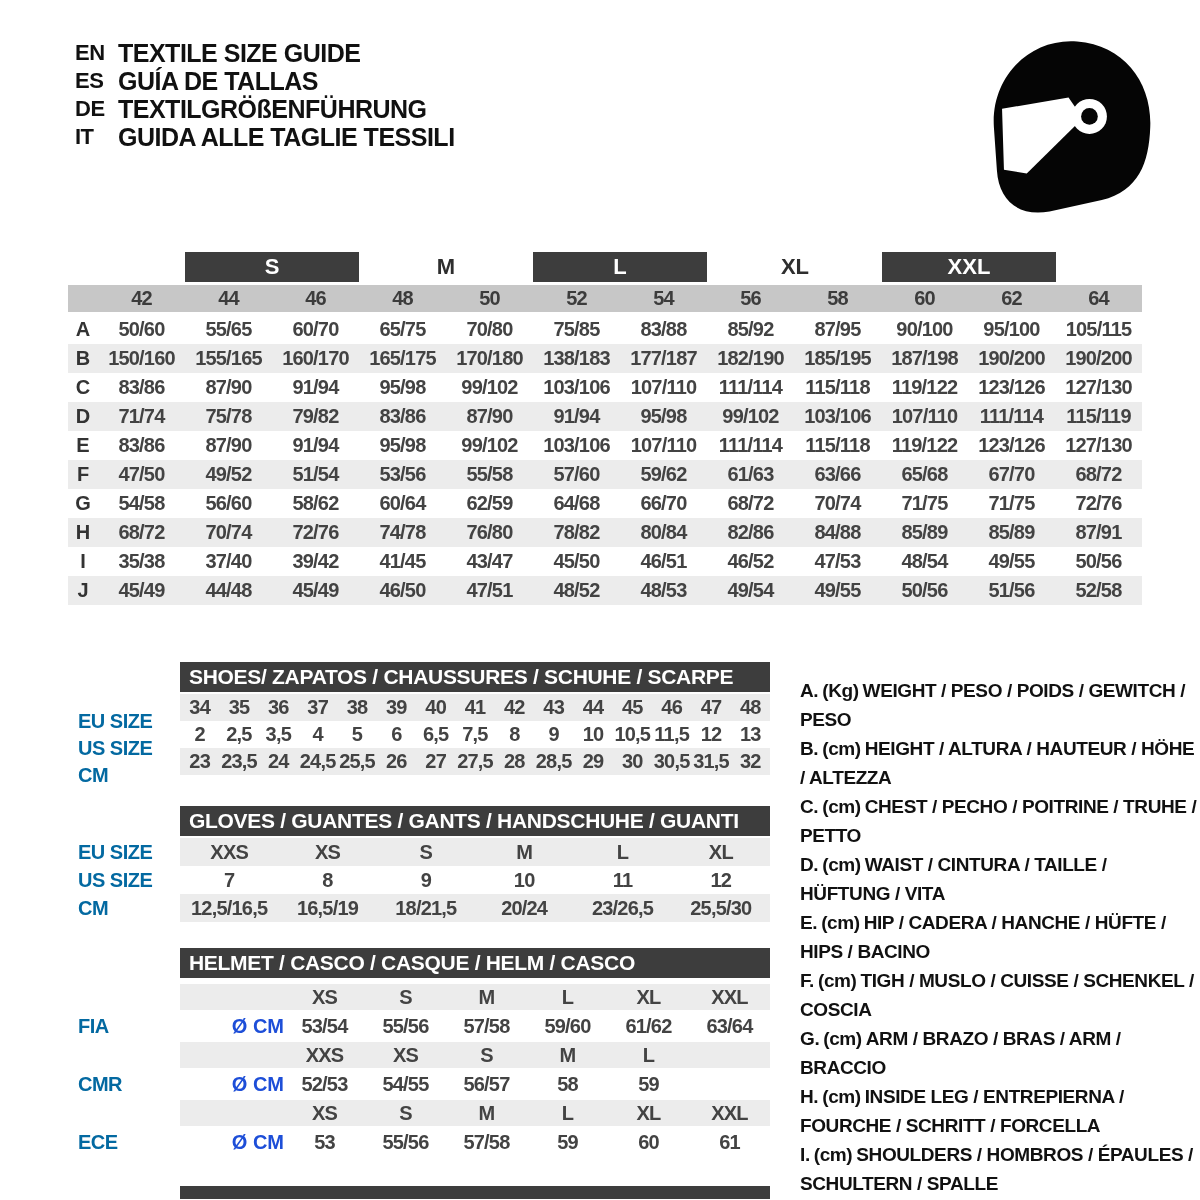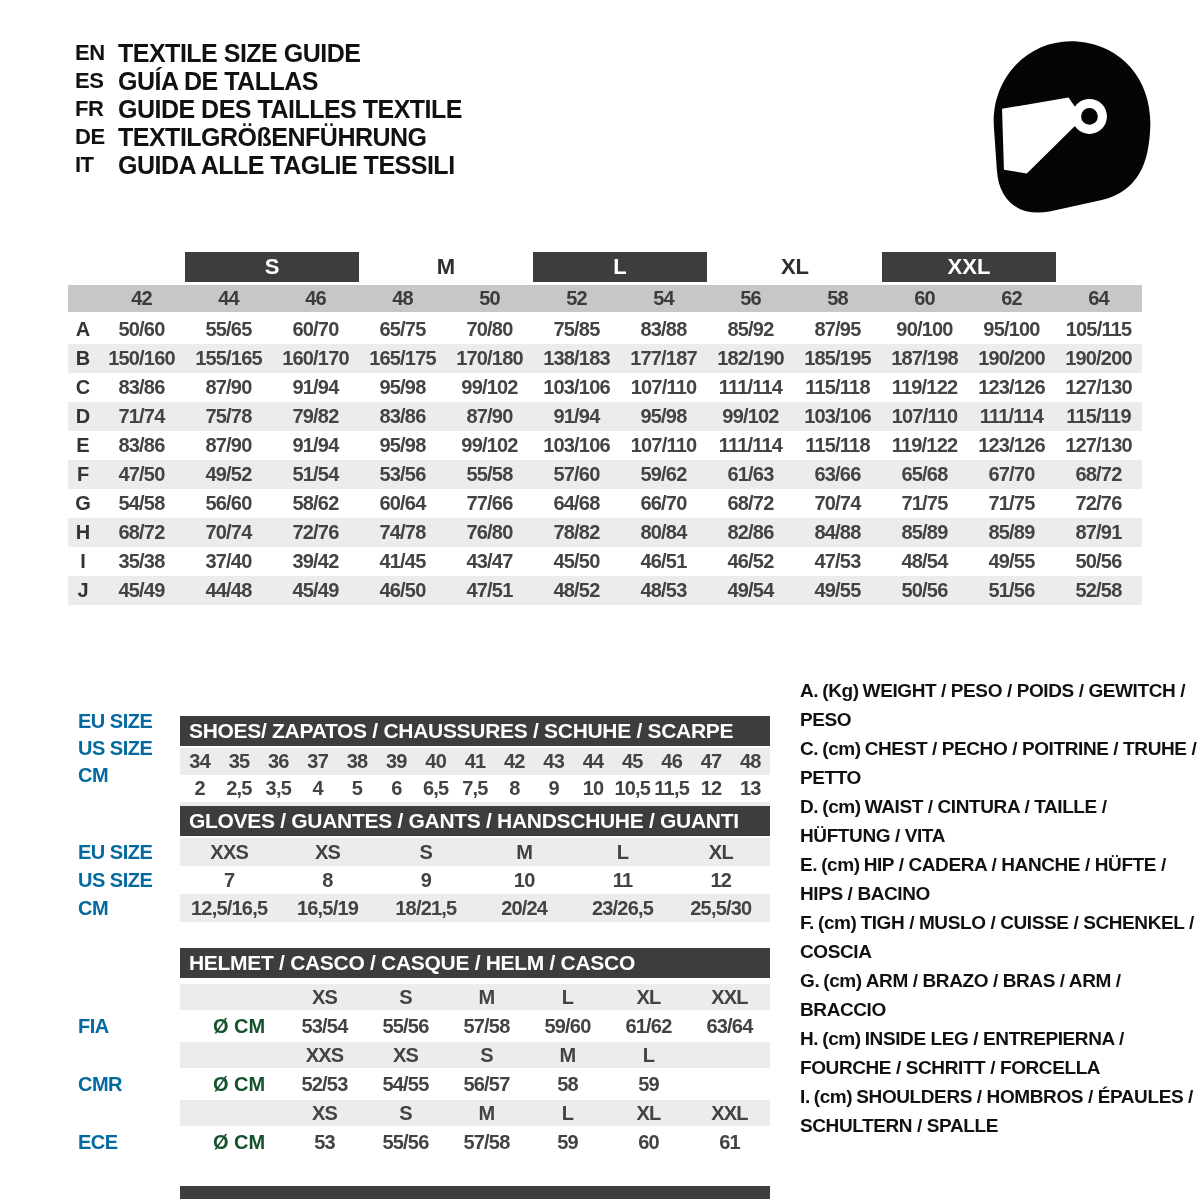--- a/index.html
+++ b/index.html
@@ -35,21 +35,21 @@
   .g6{grid-template-columns:repeat(6,1fr);}
   .srow{height:27px;line-height:27px;}
   .grow{height:28px;line-height:28px;}
   .srow.stripe,.grow.stripe{background:#ececec;}
   .scell{text-align:center;font-size:20px;font-weight:700;color:#434343;letter-spacing:-0.8px;white-space:nowrap;}
   .mt2{margin-top:2px;} .mt6{margin-top:6px;}
   
   .hrow{display:flex;}
   .hsizes{height:26px;line-height:26px;background:#ececec;}
   .hvals{height:32px;line-height:32px;}
-  .hfirst{width:90px;text-align:center;padding-left:14px;font-size:20px;font-weight:700;color:#14532d;}
+  .hfirst{width:90px;text-align:right;padding-left:14px;font-size:20px;font-weight:700;color:#1d4ed8;}
   .hcells{flex:1;display:grid;grid-template-columns:repeat(6,1fr);}
   
   .left-label{position:absolute;left:78px;font-size:20px;font-weight:700;color:#0369a1;letter-spacing:-0.5px;white-space:nowrap;}
   
   #legend{position:absolute;left:800px;top:676px;width:400px;}
   .legend-item{font-size:19px;font-weight:700;line-height:29px;color:#111;letter-spacing:-0.4px;}
   .legend-item span{margin-right:4px;}
   
   #footer-bar{position:absolute;left:180px;top:1186px;width:590px;height:13px;background:#3d3d3d;}
 </style>
@@ -59,24 +59,20 @@
 <div id="page">
 
   <div id="langs">
     <div class="lang-row">
       <span class="lang-code">EN</span>
       <span class="lang-title">TEXTILE SIZE GUIDE</span>
     </div>
     <div class="lang-row">
       <span class="lang-code">ES</span>
       <span class="lang-title">GUÍA DE TALLAS</span>
-    </div>
-    <div class="lang-row">
-      <span class="lang-code">FR</span>
-      <span class="lang-title">GUIDE DES TAILLES TEXTILE</span>
     </div>
     <div class="lang-row">
       <span class="lang-code">DE</span>
       <span class="lang-title">TEXTILGRÖßENFÜHRUNG</span>
     </div>
     <div class="lang-row">
       <span class="lang-code">IT</span>
       <span class="lang-title">GUIDA ALLE TAGLIE TESSILI</span>
     </div>
   </div>
@@ -219,21 +215,21 @@
           <span class="cell">68/72</span>
         </div>
     </div>
     <div class="trow">
       <span class="rletter">G</span>
       <div class="cells">
           <span class="cell">54/58</span>
           <span class="cell">56/60</span>
           <span class="cell">58/62</span>
           <span class="cell">60/64</span>
-          <span class="cell">77/66</span>
+          <span class="cell">62/59</span>
           <span class="cell">64/68</span>
           <span class="cell">66/70</span>
           <span class="cell">68/72</span>
           <span class="cell">70/74</span>
           <span class="cell">71/75</span>
           <span class="cell">71/75</span>
           <span class="cell">72/76</span>
         </div>
     </div>
     <div class="trow stripe">
@@ -282,21 +278,21 @@
           <span class="cell">48/53</span>
           <span class="cell">49/54</span>
           <span class="cell">49/55</span>
           <span class="cell">50/56</span>
           <span class="cell">51/56</span>
           <span class="cell">52/58</span>
         </div>
     </div>
   </div>
 
-  <div class="section" style="top:716px">
+  <div class="section" style="top:662px">
     <div class="section-bar">SHOES/ ZAPATOS / CHAUSSURES / SCHUHE / SCARPE</div>
     <div class="sgrid g15 srow stripe mt2">
         <span class="scell">34</span>
         <span class="scell">35</span>
         <span class="scell">36</span>
         <span class="scell">37</span>
         <span class="scell">38</span>
         <span class="scell">39</span>
         <span class="scell">40</span>
         <span class="scell">41</span>
@@ -450,20 +446,23 @@
   </div>
   <span class="left-label" style="top:1010px;line-height:32px">FIA</span>
   <span class="left-label" style="top:1068px;line-height:32px">CMR</span>
   <span class="left-label" style="top:1126px;line-height:32px">ECE</span>
 
   <div id="legend">
       <div class="legend-item">
       <span>A.</span><span>(Kg)</span><span>WEIGHT / PESO / POIDS / GEWITCH / PESO</span>
     </div>
       <div class="legend-item">
+      <span>B.</span><span>(cm)</span><span>HEIGHT / ALTURA / HAUTEUR / HÖHE / ALTEZZA</span>
+    </div>
+      <div class="legend-item">
       <span>C.</span><span>(cm)</span><span>CHEST / PECHO / POITRINE / TRUHE / PETTO</span>
     </div>
       <div class="legend-item">
       <span>D.</span><span>(cm)</span><span>WAIST / CINTURA / TAILLE / HÜFTUNG / VITA</span>
     </div>
       <div class="legend-item">
       <span>E.</span><span>(cm)</span><span>HIP / CADERA / HANCHE / HÜFTE / HIPS /  BACINO</span>
     </div>
       <div class="legend-item">
       <span>F.</span><span>(cm)</span><span>TIGH / MUSLO / CUISSE / SCHENKEL / COSCIA</span>

